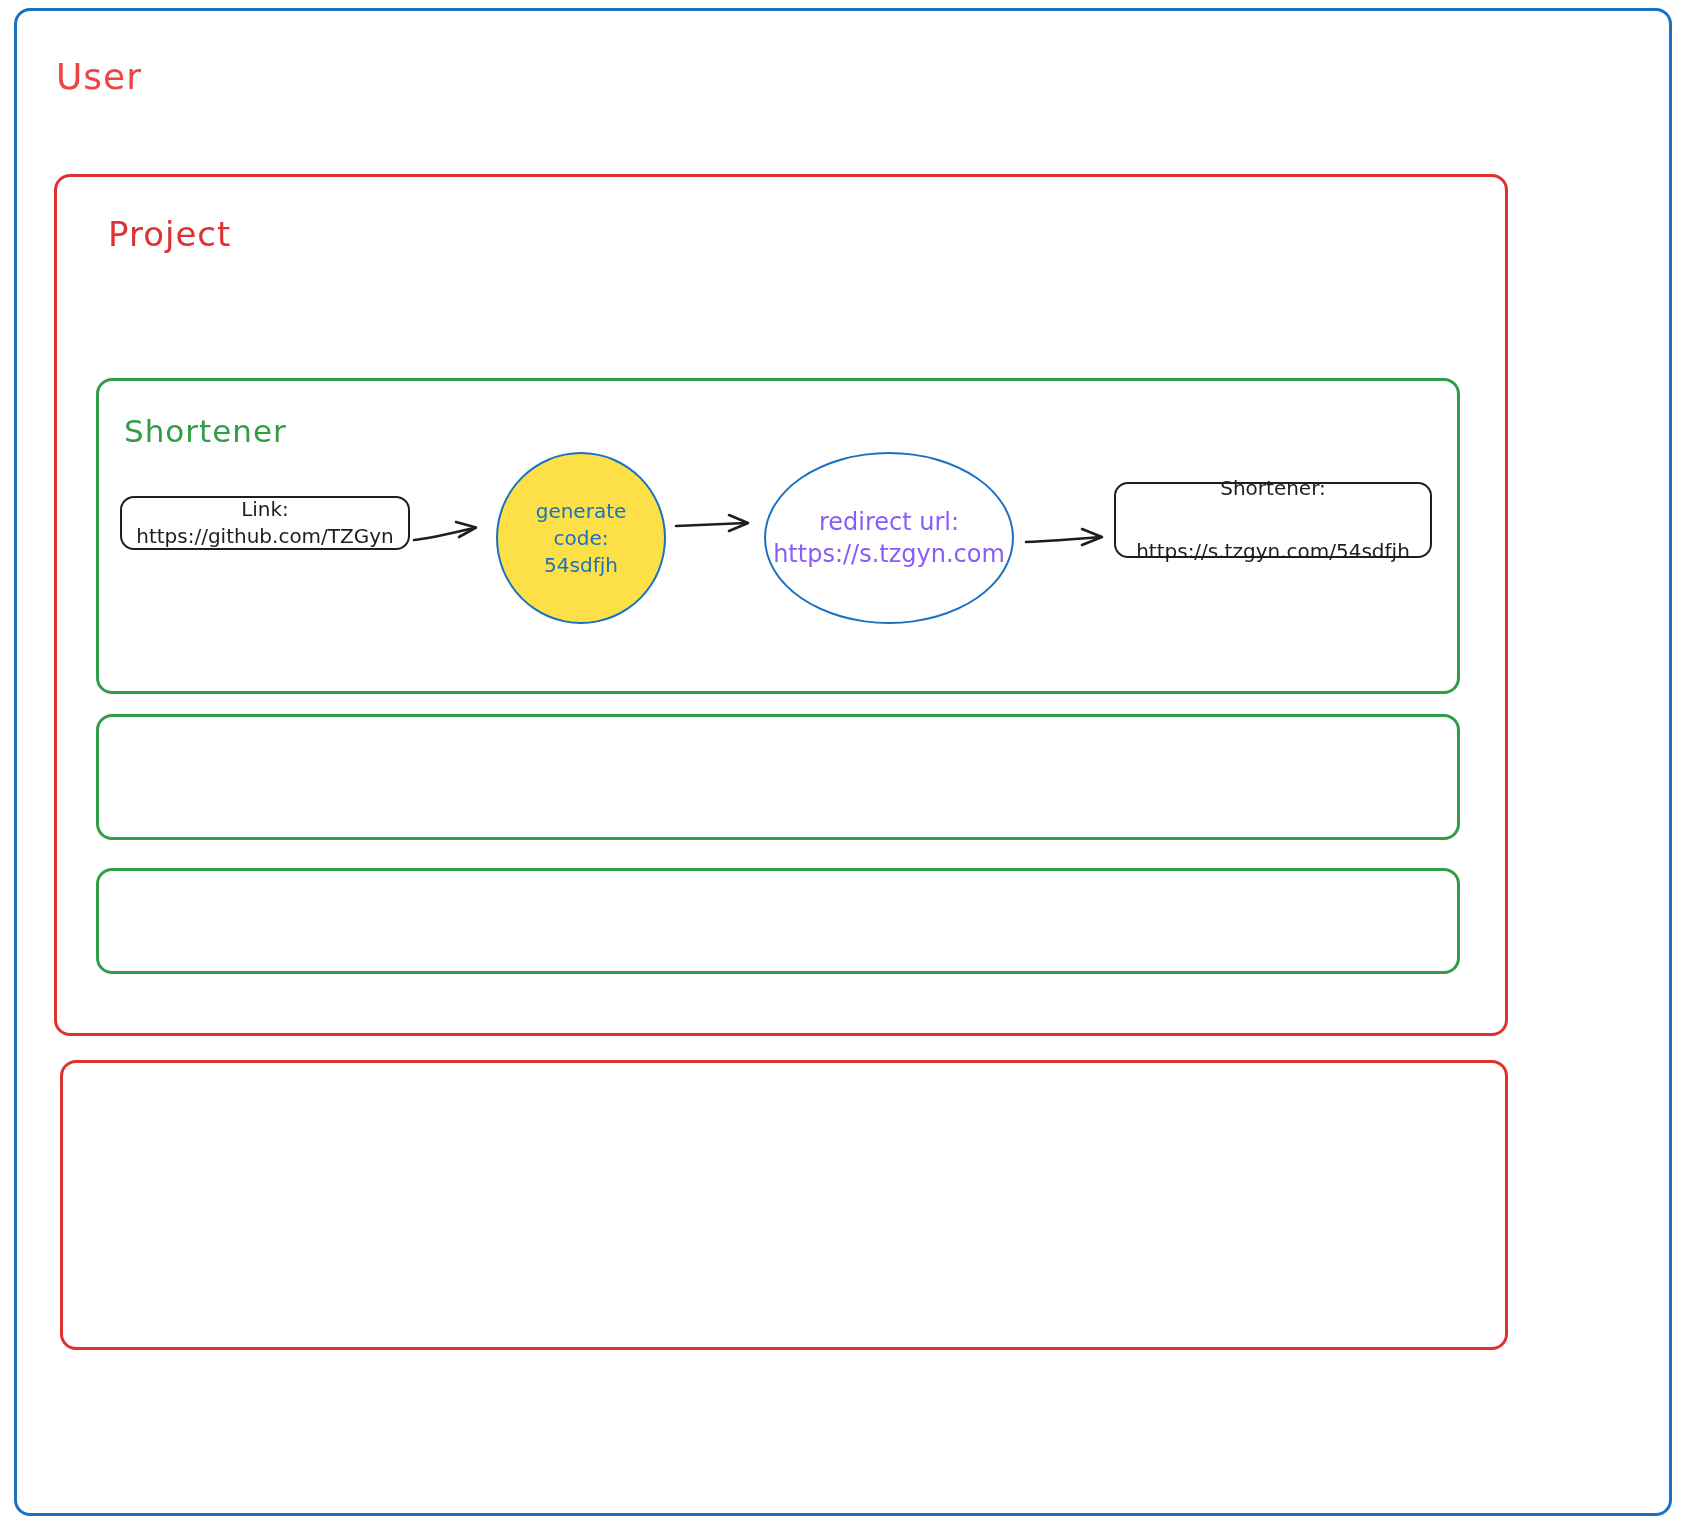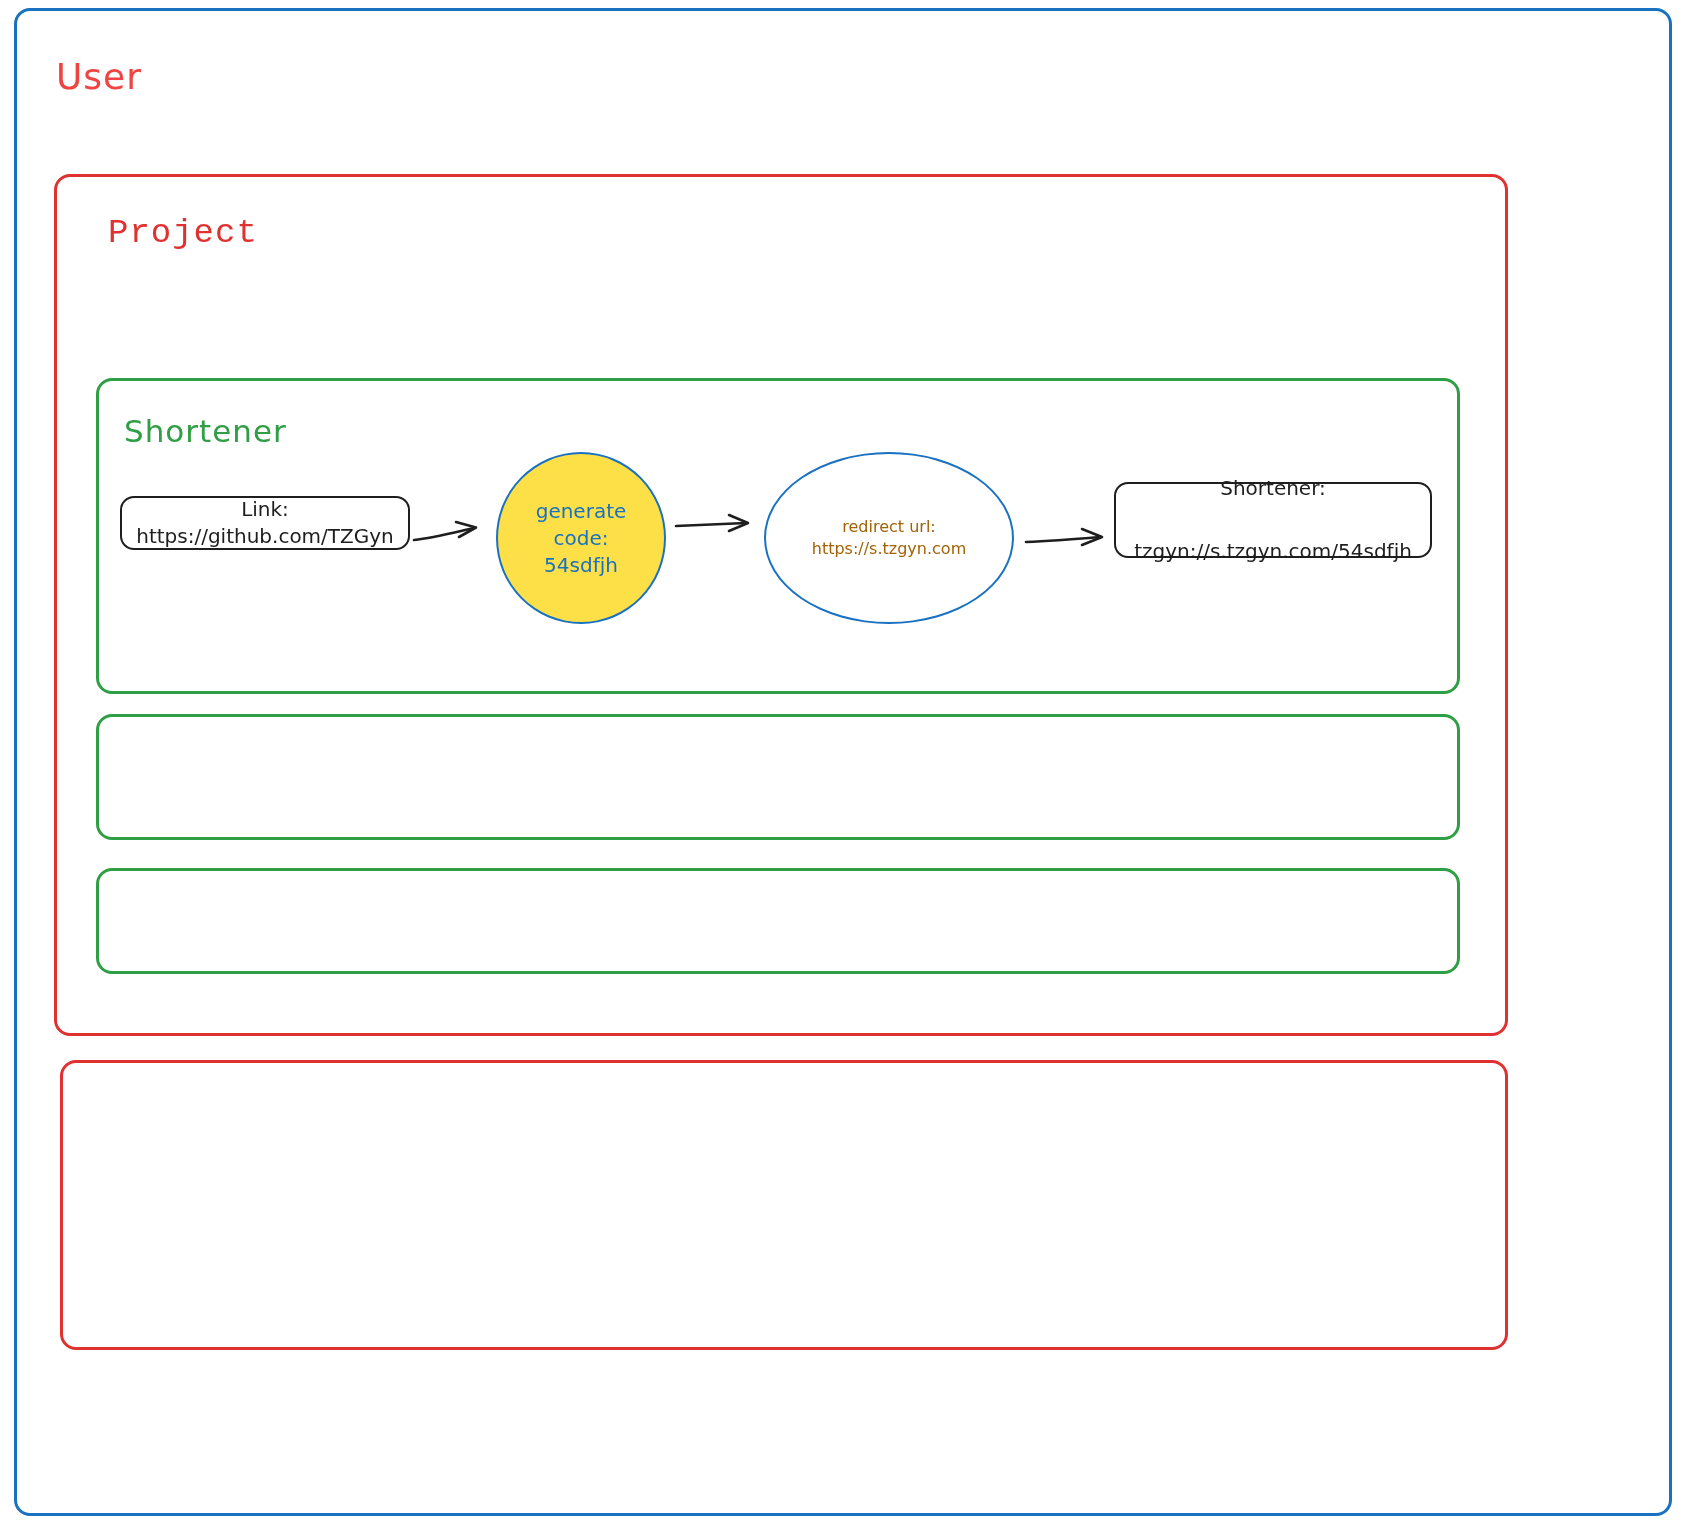--- a/index.html
+++ b/index.html
@@ -55,21 +55,20 @@
     border-radius: 16px;
     box-sizing: border-box;
   }
   .project-label {
     position: absolute;
     left: 108px;
     top: 214px;
     font-size: 34px;
     color: #e03131;
     letter-spacing: 1px;
-    font-family: Liberation Mono, monospace;
   }
 
   
   .green-box {
     position: absolute;
     border: 3px solid #2f9e44;
     border-radius: 16px;
     box-sizing: border-box;
   }
   .green-1 { left: 96px; top: 378px;  width: 1364px; height: 316px; }
@@ -126,22 +125,22 @@
     border-radius: 50%;
     color: #1971c2;
     font-size: 20px;
     background: #fde047;
   }
 
   .node-ellipse {
     left: 764px;  top: 452px;  width: 250px; height: 172px;
     border: 2.5px solid #1971c2;
     border-radius: 50%;
-    color: #a16207;
-    font-size: 16px;
+    color: #8b5cf6;
+    font-size: 24px;
     background: #ffffff;
   }
 
   .node-line { display: block; white-space: nowrap; }
 
   
   .arrow { position: absolute; }
   .arrow svg { display: block; overflow: visible; }
 
   .arrow-1 { left: 412px;  top: 512px; }
@@ -199,16 +198,16 @@
 
   <div class="arrow arrow-3">
     <svg width="92" height="40" viewBox="0 0 92 40">
       <path d="M2,22 C26,21 52,19 76,17" stroke="#1e1e1e" stroke-width="2.6" fill="none" stroke-linecap="round"></path>
       <path d="M58,9 L78,17 L58,25" stroke="#1e1e1e" stroke-width="2.6" fill="none" stroke-linecap="round" stroke-linejoin="round"></path>
     </svg>
   </div>
 
   <div class="node node-rect node-result">
     <span class="node-line">Shortener:</span>
-    <span class="node-line">tzgyn://s.tzgyn.com/54sdfjh</span>
+    <span class="node-line">https://s.tzgyn.com/54sdfjh</span>
   </div>
 
 </div>
 
 </body></html>

